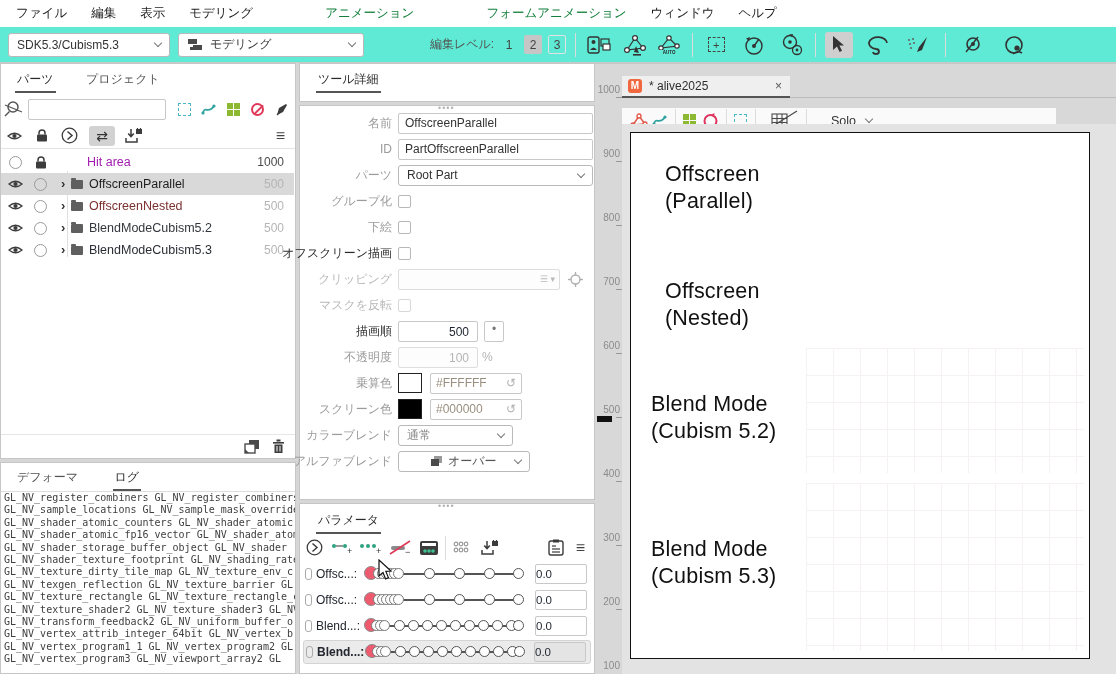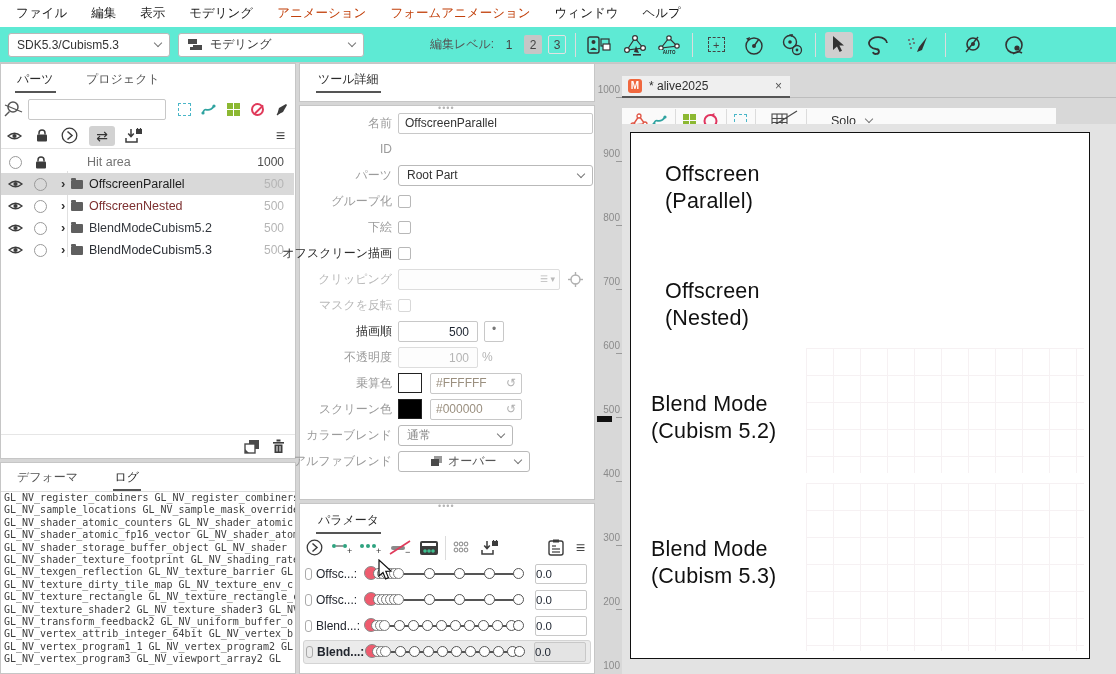--- a/index.html
+++ b/index.html
@@ -2,21 +2,21 @@
 <html><head>
 <meta charset="utf-8">
 <style>
   * { box-sizing: border-box; margin: 0; padding: 0; }
   html,body { width:1116px; height:674px; overflow:hidden; }
   body { font-family:"Liberation Sans",sans-serif; background:#d6d6d6; position:relative; color:#222; }
   .abs { position:absolute; }
   
   #menubar { left:0; top:0; width:1116px; height:27px; background:#fff; display:flex; align-items:center; gap:24px; padding-left:16px; font-size:12.5px; }
   .menu-item { color:#1c1c1c; white-space:nowrap; }
-  .menu-item.disabled { color:#c2410c; }
+  .menu-item.disabled { color:#15803d;margin-left:48px; }
   #toolbar { left:0; top:27px; width:1116px; height:36px; background:#5eead4; border-bottom:1px solid #c9c9c9; display:flex; align-items:center; }
   .select { height:24px; border:1px solid #b9b9b9; border-radius:3px; background:#fff; display:flex; align-items:center; font-size:12px; color:#333; padding:0 8px; }
   .chev { width:6px; height:6px; border-right:1.4px solid #777; border-bottom:1.4px solid #777; transform:rotate(45deg); display:inline-block; margin-left:auto; margin-top:-3px; flex:none; }
   .lvlbtn { width:18px; height:19px; display:flex; align-items:center; justify-content:center; font-size:12px; color:#444; border-radius:2px; }
   .lvlbtn.sel { background:#c6c6c6; }
   .lvlbtn.faint { border:1px solid #e2e2e2; }
   .vsep { width:1px; height:24px; background:#dcdcdc; margin:0 9px; flex:none; }
   .tbtn { width:28px; height:26px; display:flex; align-items:center; justify-content:center; flex:none; }
   .tbtn.sel { background:#cfcfcf; border-radius:3px; }
   
@@ -241,21 +241,21 @@
 
   <div style="position:relative; height:290px;">
     <div style="position:absolute; left:66px; top:22px; width:1px; height:86px; background:#e0e0e0;"></div>
 
     <div class="trow" style="top:2px;">
       <span class="ring" style="margin-left:8px;"></span>
       <svg width="12" height="13" style="margin-left:13px;">
           <rect x="1" y="5.5" width="10" height="7" rx="1" fill="#3c3c3c"></rect>
           <path d="M3 5.5 V4 A3 3 0 0 1 9 4 V5.5" fill="none" stroke="#3c3c3c" stroke-width="1.5"></path>
         </svg>
-      <span style="margin-left:40px; color:#737373;">Hit area</span>
+      <span style="margin-left:40px; color:#a21caf;">Hit area</span>
       <span class="val" style="color:#4a4a4a;">1000</span>
     </div>
 
     <div class="trow" style="top:24px; background:#d9d9d9;">
       <svg width="15" height="12" style="margin-left:7px;">
           <path d="M1 6 Q7.5 0.5 14 6 Q7.5 11.5 1 6 Z" fill="none" stroke="#3c3c3c" stroke-width="1.3"></path>
           <circle cx="7.5" cy="6" r="2.1" fill="#3c3c3c"></circle>
         </svg>
       <span class="ring" style="margin-left:11px;"></span>
       <span class="expander" style="margin-left:14px;">›</span>
@@ -322,22 +322,22 @@
     <span class="ptab idle">デフォーマ</span>
     <span class="ptab active" style="margin-left:28px;">ログ</span>
   </div>
   <div style="height:186px; overflow:hidden; font-family:'DejaVu Sans Mono',monospace; font-size:10px; line-height:12.4px; color:#3e3e3e; white-space:nowrap; padding-left:3px; border-top:1px solid #ddd;">
     <div>GL_NV_register_combiners GL_NV_register_combiners2</div>
     <div>GL_NV_sample_locations GL_NV_sample_mask_override</div>
     <div>GL_NV_shader_atomic_counters GL_NV_shader_atomic</div>
     <div>GL_NV_shader_atomic_fp16_vector GL_NV_shader_atom</div>
     <div>GL_NV_shader_storage_buffer_object GL_NV_shader</div>
     <div>GL_NV_shader_texture_footprint GL_NV_shading_rate</div>
+    <div>GL_NV_texture_dirty_tile_map GL_NV_texture_env_c</div>
     <div>GL_NV_texgen_reflection GL_NV_texture_barrier GL</div>
-    <div>GL_NV_texture_dirty_tile_map GL_NV_texture_env_c</div>
     <div>GL_NV_texture_rectangle GL_NV_texture_rectangle_c</div>
     <div>GL_NV_texture_shader2 GL_NV_texture_shader3 GL_NV</div>
     <div>GL_NV_transform_feedback2 GL_NV_uniform_buffer_o</div>
     <div>GL_NV_vertex_attrib_integer_64bit GL_NV_vertex_b</div>
     <div>GL_NV_vertex_program1_1 GL_NV_vertex_program2 GL</div>
     <div>GL_NV_vertex_program3 GL_NV_viewport_array2 GL</div>
   </div>
 </div>
 
 <div class="panel" style="left:299px; top:63px; width:296px; height:39px;">
@@ -348,20 +348,21 @@
 
 <div class="panel" style="left:299px; top:105px; width:296px; height:395px;">
   <div style="position:absolute; top:-3px; left:138px; color:#b5b5b5; font-size:9px; letter-spacing:1px;">••••</div>
   <div style="position:relative; margin-top:6px;">
     <div class="irow" style="top:0;">
       <span class="ilabel">名前</span>
       <input class="input ifield" style="width: 195px; height: 21px; padding-left: 6px;" value="OffscreenParallel">
     </div>
     <div class="irow" style="top:26px;">
       <span class="ilabel">ID</span>
+      <input class="input ifield" style="width: 195px; height: 21px; padding-left: 6px;" value="PartOffscreenParallel">
     </div>
     <div class="irow" style="top:52px;">
       <span class="ilabel">パーツ</span>
       <div class="select ifield" style="width:195px; height:21px;">
         <span>Root Part</span>
           <span class="chev"></span>
       </div>
     </div>
     <div class="irow" style="top:78px;">
       <span class="ilabel">グループ化</span>

